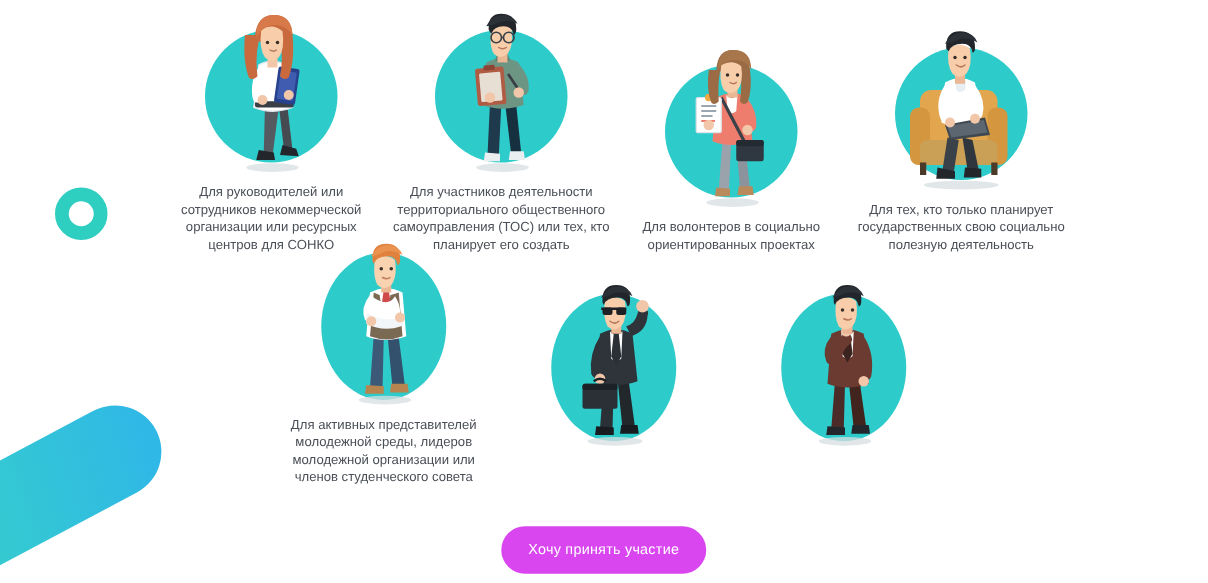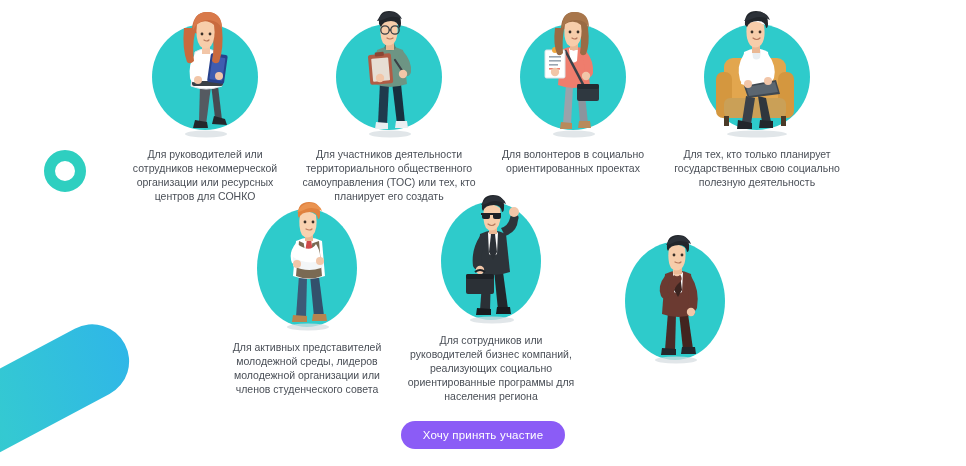--- a/index.html
+++ b/index.html
@@ -37,21 +37,21 @@
     transform: rotate(-28deg);
     transform-origin: 50% 50%;
   }
 
   
   .cards-row {
     position: absolute;
     display: flex;
     justify-content: flex-start;
   }
-  .row-1 { left: 113px; top: 6px; }
+  .row-1 { left: 125px; top: 6px; align-items: flex-end; }
   .row-2 { left: 215px; top: 192px; align-items: center; }
 
   .card {
     width: 180px;
     margin: 0 2px;
     display: flex;
     flex-direction: column;
     align-items: center;
   }
 
@@ -95,26 +95,26 @@
   
   .cta-wrap {
     position: absolute;
     left: 0;
     right: 0;
     top: 421px;
     display: flex;
     justify-content: center;
   }
   .cta-button {
-    background: #8b5cf6;
+    background: #d946ef;
     color: #ffffff;
     border: none;
     border-radius: 20px;
     padding: 0 22px;
-    height: 28px;
+    height: 38px;
     font-size: 11.5px;
     font-family: "Liberation Sans", sans-serif;
     cursor: pointer;
     letter-spacing: .2px;
   }
 </style>
 </head>
 <body>
 
 <div class="deco-ring"></div>
@@ -376,21 +376,20 @@
 
         <path d="M40 19 h20 v2 h-20 Z" fill="#1d2126"></path>
         <rect x="41" y="19" width="8" height="6" rx="2" fill="#1d2126"></rect>
         <rect x="52" y="19" width="8" height="6" rx="2" fill="#1d2126"></rect>
         <path d="M47 30 q4 3 7 0" stroke="#b5765a" stroke-width="1.2" fill="none" stroke-linecap="round"></path>
 
         <path d="M41 15 q-1 -14 11 -14 q12 0 11 13 q0 4 -2 4 q-1 -7 -8 -7 q-9 0 -11 6 Z" fill="#22262b"></path>
         <path d="M40 11 q5 -9 13 -9 q9 0 12 8 q-9 -5 -16 -2 q-6 3 -9 3 Z" fill="#2c3138"></path>
       </svg>
     </div>
-    <div class="caption">Для сотрудников или руководителей бизнес компаний, реализующих социально ориентированные программы для населения региона</div>
   </div>
 
   <div class="card">
     <div class="illo-wrap">
       <div class="blob tall"></div>
       <svg class="figure" width="92" height="130" viewBox="0 0 92 130">
         <ellipse cx="47" cy="126" rx="21" ry="3.5" fill="#d7dee2" opacity=".75"></ellipse>
 
         <path d="M39 78 L36 116 L46 117 L47 80 Z" fill="#4b2b28"></path>
         <path d="M50 78 L54 116 L64 115 L59 80 Z" fill="#42241f"></path>

